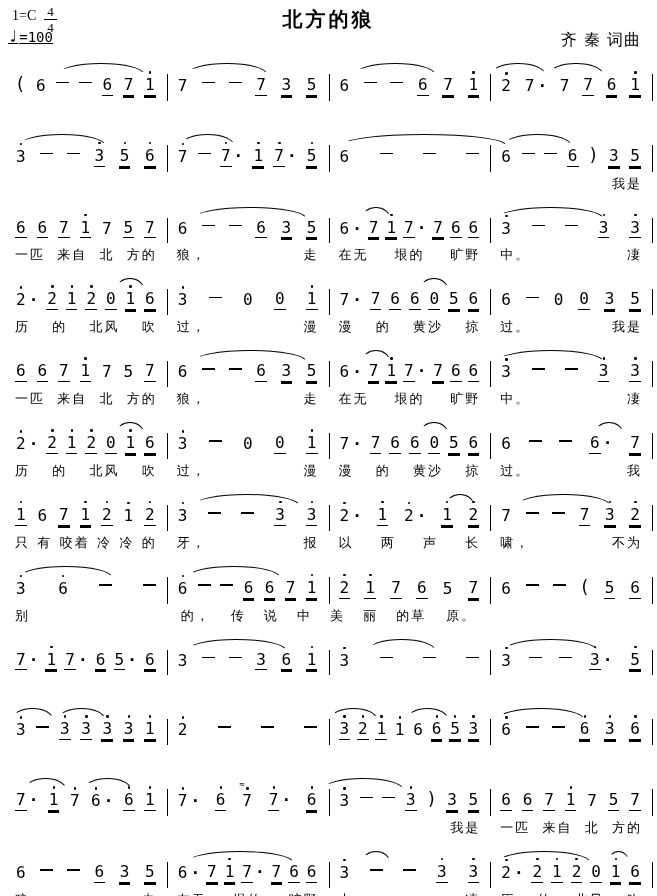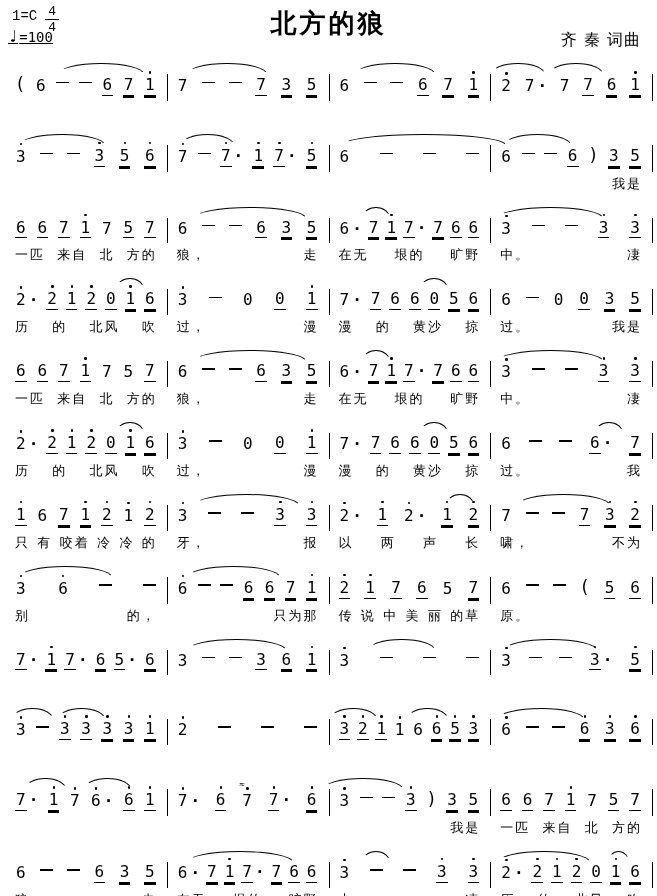--- a/index.html
+++ b/index.html
@@ -2,27 +2,27 @@
 <html><head>
 <meta charset="utf-8">
 <style>
   html,body{margin:0;padding:0;}
   body{
     width:657px;height:896px;background:#ffffff;color:#000;
     font-family:"DejaVu Sans",sans-serif;position:relative;overflow:hidden;
   }
   
   .header{position:relative;height:56px;}
-  .keysig{position:absolute;left:12px;top:8px;font-family:Liberation Mono, monospace;font-size:14px;display:flex;align-items:flex-start;}
+  .keysig{position:absolute;left:12px;top:8px;font-family:Liberation Serif, serif;font-size:14px;display:flex;align-items:flex-start;}
   .frac{display:inline-flex;flex-direction:column;align-items:center;margin-left:8px;line-height:1;font-size:13px;margin-top:-3px;}
   .frac .num{border-bottom:1px solid #000;padding:0 3px 1px;}
   .frac .den{padding-top:1px;}
   .tempo{position:absolute;left:8px;top:26px;font-size:14px;font-family:"DejaVu Sans Mono",monospace;text-decoration:underline;}
   .tempo .tnote{font-size:17px;margin-right:1px;}
-  .title{text-align:center;font-size:26px;font-weight:bold;letter-spacing:3px;padding-top:6px;}
+  .title{text-align:center;font-size:20px;font-weight:bold;letter-spacing:3px;padding-top:6px;}
   .credit{position:absolute;right:16px;top:30px;font-size:16px;letter-spacing:1px;}
   
   .score{padding:6px 4px 0 6px;}
   .music-line{margin-bottom:32px;}
   .music-line.haslyr{margin-bottom:13px;}
   .notes-row{position:relative;display:flex;padding-top:12px;}
   .measure{
     flex:1;display:flex;align-items:flex-end;justify-content:space-between;
     padding:2px 11px 5px 9px;border-right:1px solid #000;
     font-family:"DejaVu Sans Mono",monospace;font-size:16px;line-height:1.05;
@@ -495,24 +495,20 @@
           <span class="note"><span class="dg u1">5</span></span>
           <span class="note"><span class="dg u1">6</span></span>
         </div>
       </div>
       <div class="lyrics-row">
         <div class="lyr-cell">
           <span>别</span>
           <span>的，</span>
         </div>
         <div class="lyr-cell">
-          <span></span>
-          <span>只为那</span>
-        </div>
-        <div class="lyr-cell">
           <span>传</span>
           <span>说</span>
           <span>中</span>
           <span>美</span>
           <span>丽</span>
           <span>的草</span>
         </div>
         <div class="lyr-cell">
           <span>原。</span>
           <span></span>

